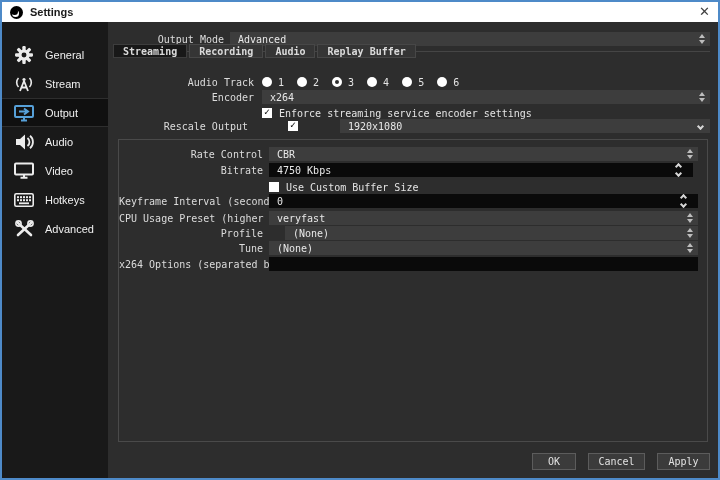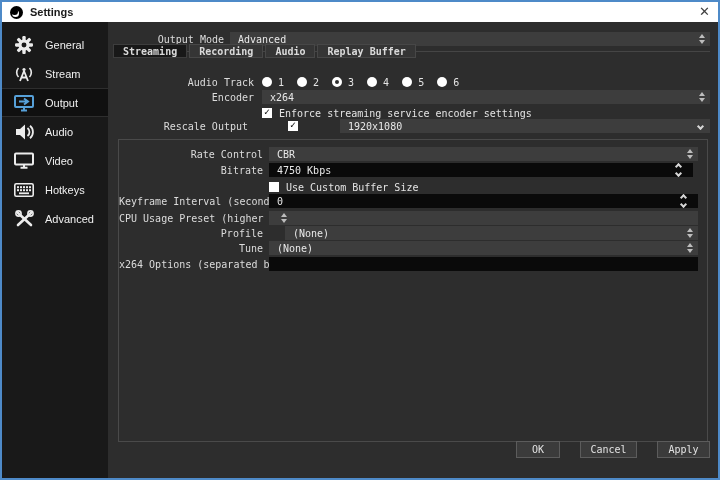--- a/index.html
+++ b/index.html
@@ -14,21 +14,21 @@
   }
   
   .titlebar{height:20px;background:#ffffff;display:flex;align-items:center;padding:0 8px;flex:none;}
   .obs-logo{width:13px;height:13px;border-radius:50%;background:#000;position:relative;margin-right:7px;flex:none;}
   .obs-logo::before{content:"";position:absolute;left:2px;top:4px;width:7px;height:7px;border-radius:50%;background:#fff;}
   .obs-logo::after{content:"";position:absolute;left:1px;top:2px;width:7px;height:7px;border-radius:50%;background:#000;}
   .title-text{font-family:"Liberation Sans",sans-serif;font-size:11px;font-weight:700;color:#1a1a1a;}
   .close-btn{margin-left:auto;width:28px;text-align:right;color:#404040;font-size:13px;font-family:"DejaVu Sans",sans-serif;cursor:default;line-height:20px;}
   
   .body{flex:1;display:flex;min-height:0;}
-  .sidebar{width:106px;background:#191919;padding-top:8px;flex:none;}
+  .sidebar{width:106px;background:#191919;padding-top:18px;flex:none;}
   .side-item{height:29px;display:flex;align-items:center;padding-left:11px;gap:10px;}
   .side-item .icon{width:22px;height:18px;display:flex;align-items:center;justify-content:center;flex:none;}
   .side-item .icon svg{display:block;}
   .side-item .lab{font-family:"Liberation Sans",sans-serif;font-size:11px;color:#f0f0f0;}
   .side-item.selected{background:#101010;border-top:1px solid #2e2e2e;border-bottom:1px solid #2e2e2e;}
   .main{flex:1;position:relative;background:#2d2d2d;color:#e4e4e4;font-size:10px;}
   
   .row{position:absolute;display:flex;align-items:center;height:14px;}
   .flabel{text-align:right;color:#dcdcdc;flex:none;white-space:nowrap;}
   .combo{background:#3d3d3d;height:14px;display:flex;align-items:center;padding:0 5px 0 8px;flex:1;}
@@ -52,21 +52,21 @@
   .radio-item{display:flex;align-items:center;gap:6px;margin-right:13px;}
   
   .tabbar{position:absolute;top:22px;left:5px;display:flex;gap:2px;font-weight:bold;}
   .tab{height:14px;padding:0 9px;display:flex;align-items:center;background:#353535;border:1px solid #474747;color:#dadada;}
   .tab.sel{background:#181818;border-color:#3d3d3d;}
   .separator{position:absolute;top:29px;left:10px;width:592px;border-top:1px solid #454545;}
   
   .groupbox{position:absolute;top:117px;left:10px;width:590px;height:303px;border:1px solid #4a4a4a;}
   .groupbox .row{left:0;}
   
-  .footer{position:absolute;right:8px;bottom:20px;display:flex;gap:20px;}
+  .footer{position:absolute;right:8px;bottom:8px;display:flex;gap:12px;}
   .btn{height:17px;background:#3b3b3b;border:1px solid #5c5c5c;color:#e2e2e2;display:flex;align-items:center;justify-content:center;font-size:10px;font-family:"DejaVu Sans Mono",monospace;}
   .btn.ok{width:44px;}.btn.cancel{width:57px;}.btn.apply{width:53px;}
 </style>
 </head>
 <body>
 
 <div class="window">
 
   <div class="titlebar">
     <div class="obs-logo"></div>
@@ -277,20 +277,21 @@
             <span class="chevcol">
                 <span class="chev up"></span>
                 <span class="chev down"></span>
               </span>
           </div>
         </div>
 
         <div class="row" style="top:71px;right:9px;">
           <span class="flabel" style="width:144px;margin-right:6px;">CPU Usage Preset (higher = less CPU)</span>
           <div class="combo">
+            <span class="val">veryfast</span>
             <span class="spin2">
                 <span class="tri up"></span>
                 <span class="tri down"></span>
               </span>
           </div>
         </div>
 
         <div class="row" style="top:86px;right:9px;">
           <span class="flabel" style="width:144px;margin-right:22px;">Profile</span>
           <div class="combo">

